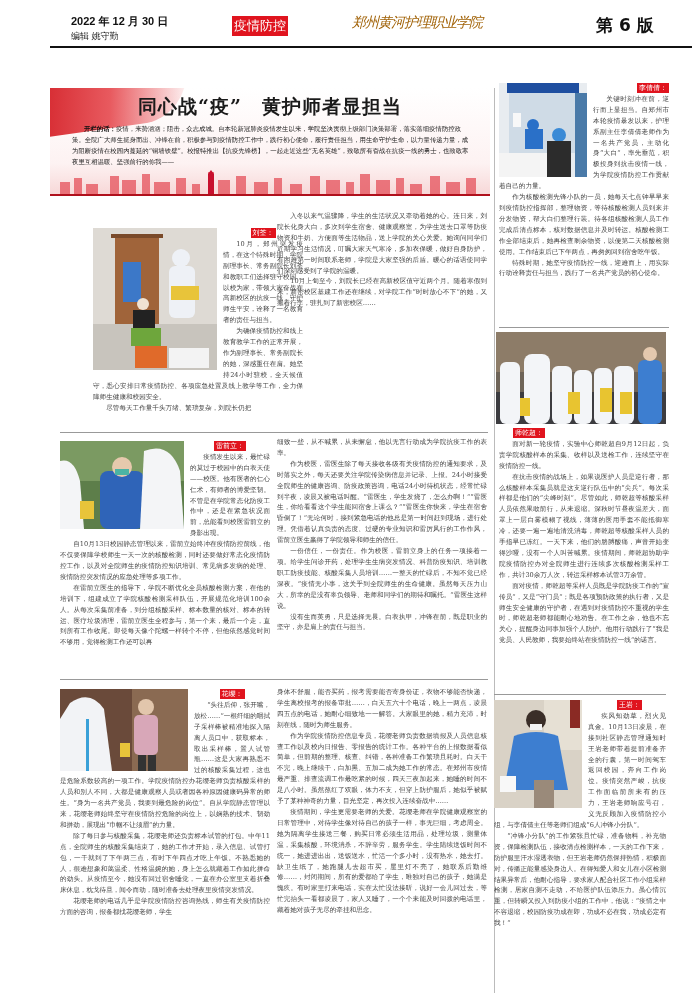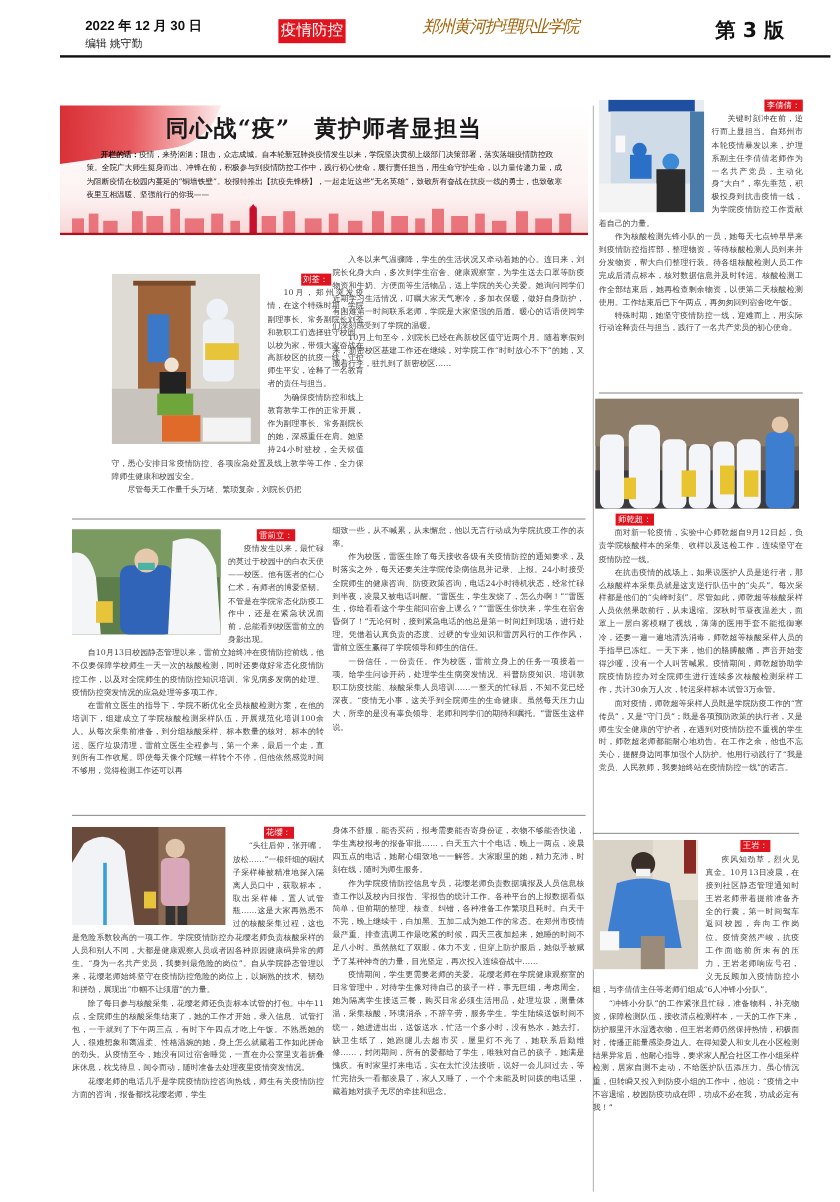--- a/index.html
+++ b/index.html
@@ -29,21 +29,21 @@
   .float-l{float:left;margin:0 6px 2px 0;}
   .ph{display:block;}
 </style>
 </head>
 <body>
 
 <div class="abs header-date">2022 年 12 月 30 日</div>
 <div class="abs header-editor">编辑  姚守勤</div>
 <div class="abs section-badge">疫情防控</div>
 <div class="abs masthead">郑州黄河护理职业学院</div>
-<div class="abs edition">第 3 版</div>
+<div class="abs edition">第 6 版</div>
 <div class="abs header-rule"></div>
 
 <div class="abs banner">
   <div class="banner-swoosh"></div>
   <div class="banner-title">同心战“疫”　黄护师者显担当</div>
   <div class="banner-intro"><b>开栏的话：</b><span>疫情，来势汹汹；阻击，众志成城。自本轮新冠肺炎疫情发生以来，学院坚决贯彻上级部门决策部署，落实落细疫情防控政策。全院广大师生挺身而出、冲锋在前，积极参与到疫情防控工作中，践行初心使命，履行责任担当，用生命守护生命，以力量传递力量，成为阻断疫情在校园内蔓延的“铜墙铁壁”。校报特推出【抗疫先锋榜】，一起走近这些“无名英雄”，致敬所有奋战在抗疫一线的勇士，也致敬寒夜里互相温暖、坚强前行的你我——</span></div>
   <svg class="skyline" viewBox="0 0 440 26" preserveAspectRatio="none">
     <g fill="#e5505a" opacity="0.75">
       <rect x="10" y="12" width="10" height="14"></rect>
         <rect x="24" y="8" width="8" height="18"></rect>
@@ -125,20 +125,21 @@
   </div>
   <p class="noind" style="text-align:center;"><span class="name-tag">雷前立：</span></p>
   <p><span>疫情发生以来，最忙碌的莫过于校园中的白衣天使——校医。他有医者的仁心仁术，有师者的博爱坚韧。不管是在学院常态化防疫工作中，还</span><span>是在紧急状况面前，总能看到校医雷前立的身影出现。</span></p>
   <p>自10月13日校园静态管理以来，雷前立始终冲在疫情防控前线，他不仅要保障学校师生一天一次的核酸检测，同时还要做好常态化疫情防控工作，以及对全院师生的疫情防控知识培训、常见病多发病的处理、疫情防控突发情况的应急处理等多项工作。</p>
   <p>在雷前立医生的指导下，学院不断优化全员核酸检测方案，在他的培训下，组建成立了学院核酸检测采样队伍，开展规范化培训100余人。从每次采集前准备，到分组核酸采样、标本数量的核对、标本的转运、医疗垃圾清理，雷前立医生全程参与，第一个来，最后一个走，直到所有工作收尾。即使每天像个陀螺一样转个不停，但他依然感觉时间不够用，觉得检测工作还可以再</p>
 </div>
 <div class="abs col-text" style="left:277px;top:437px;width:210px;">
   <p class="noind">细致一些，从不喊累，从未懈怠，他以无言行动成为学院抗疫工作的表率。</p>
   <p>作为校医，雷医生除了每天接收各级有关疫情防控的通知要求，及时落实之外，每天还要关注学院传染病信息并记录、上报。24小时接受全院师生的健康咨询、防疫政策咨询，电话24小时待机状态，经常忙碌到半夜，凌晨又被电话叫醒。“雷医生，学生发烧了，怎么办啊！”“雷医生，你给看看这个学生能回宿舍上课么？”“雷医生你快来，学生在宿舍昏倒了！”无论何时，接到紧急电话的他总是第一时间赶到现场，进行处理。凭借着认真负责的态度、过硬的专业知识和雷厉风行的工作作风，雷前立医生赢得了学院领导和师生的信任。</p>
   <p>一份信任，一份责任。作为校医，雷前立身上的任务一项接着一项。给学生问诊开药，处理学生生病突发情况、科普防疫知识、培训教职工防疫技能、核酸采集人员培训……一整天的忙碌后，不知不觉已经深夜。“疫情无小事，这关乎到全院师生的生命健康。虽然每天压力山大，所幸的是没有辜负领导、老师和同学们的期待和嘱托。”雷医生这样说。</p>
+  <p>没有生而英勇，只是选择无畏。白衣执甲，冲锋在前，既是职业的坚守，亦是肩上的责任与担当。</p>
 </div>
 
 <div class="divider" style="left:60px;top:679px;width:428px;"></div>
 
 <div class="abs col-text" style="left:60px;top:689px;width:210px;">
   <div class="photo float-l" style="position:relative;width:128px;height:82px;">
     <svg class="ph" width="128" height="82" viewBox="0 0 128 82">
       <rect width="128" height="82" fill="#6a4a3a"></rect>
       <rect x="72" y="0" width="56" height="82" fill="#8a6a52"></rect>
       <path d="M10 14 Q30 0 44 20 L52 82 L0 82 L0 30 Z" fill="#f2f3f6"></path>

